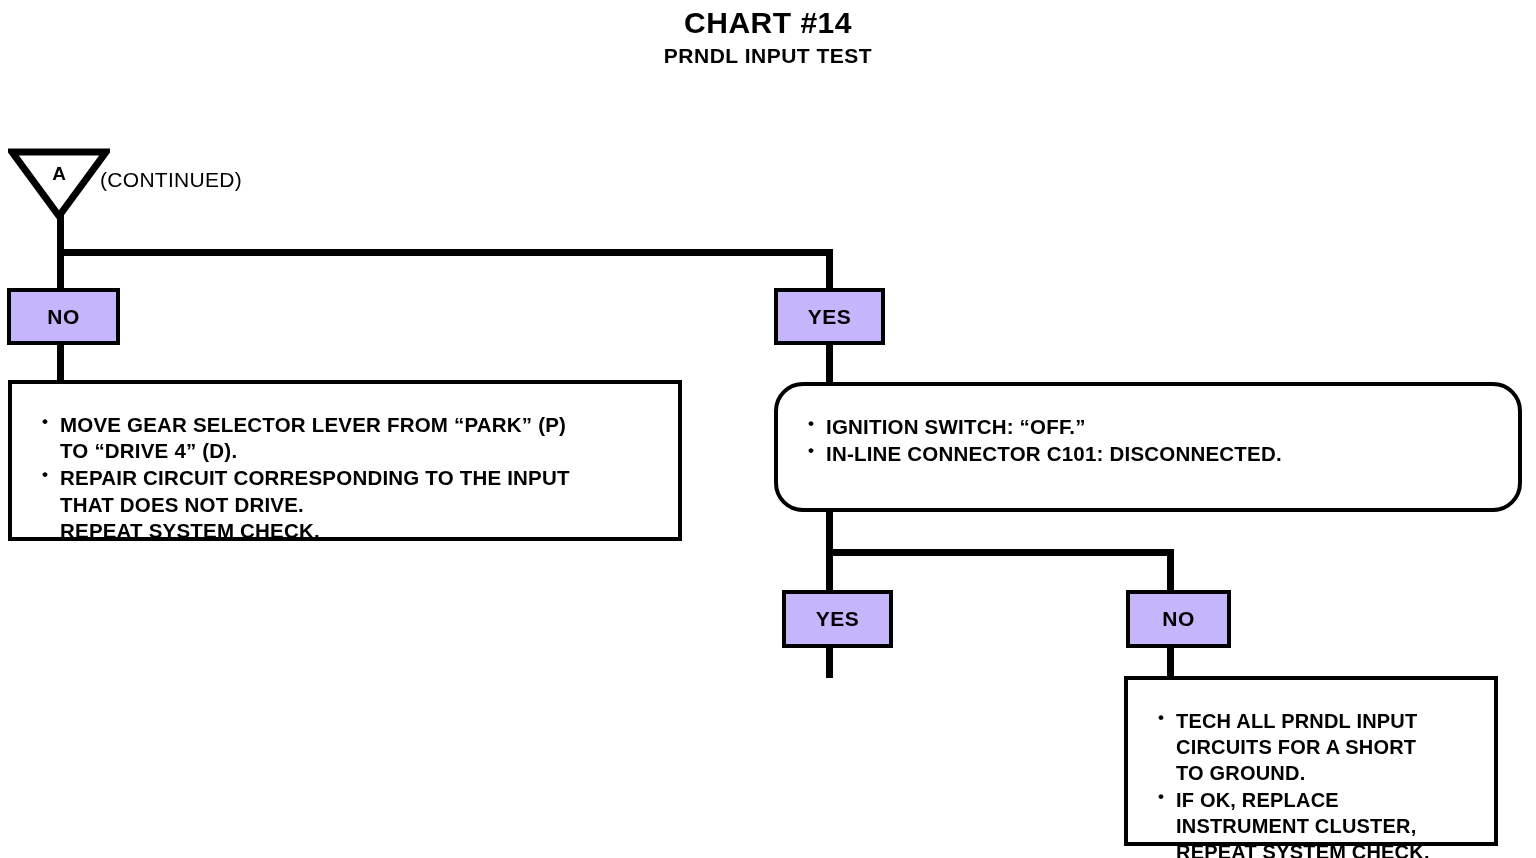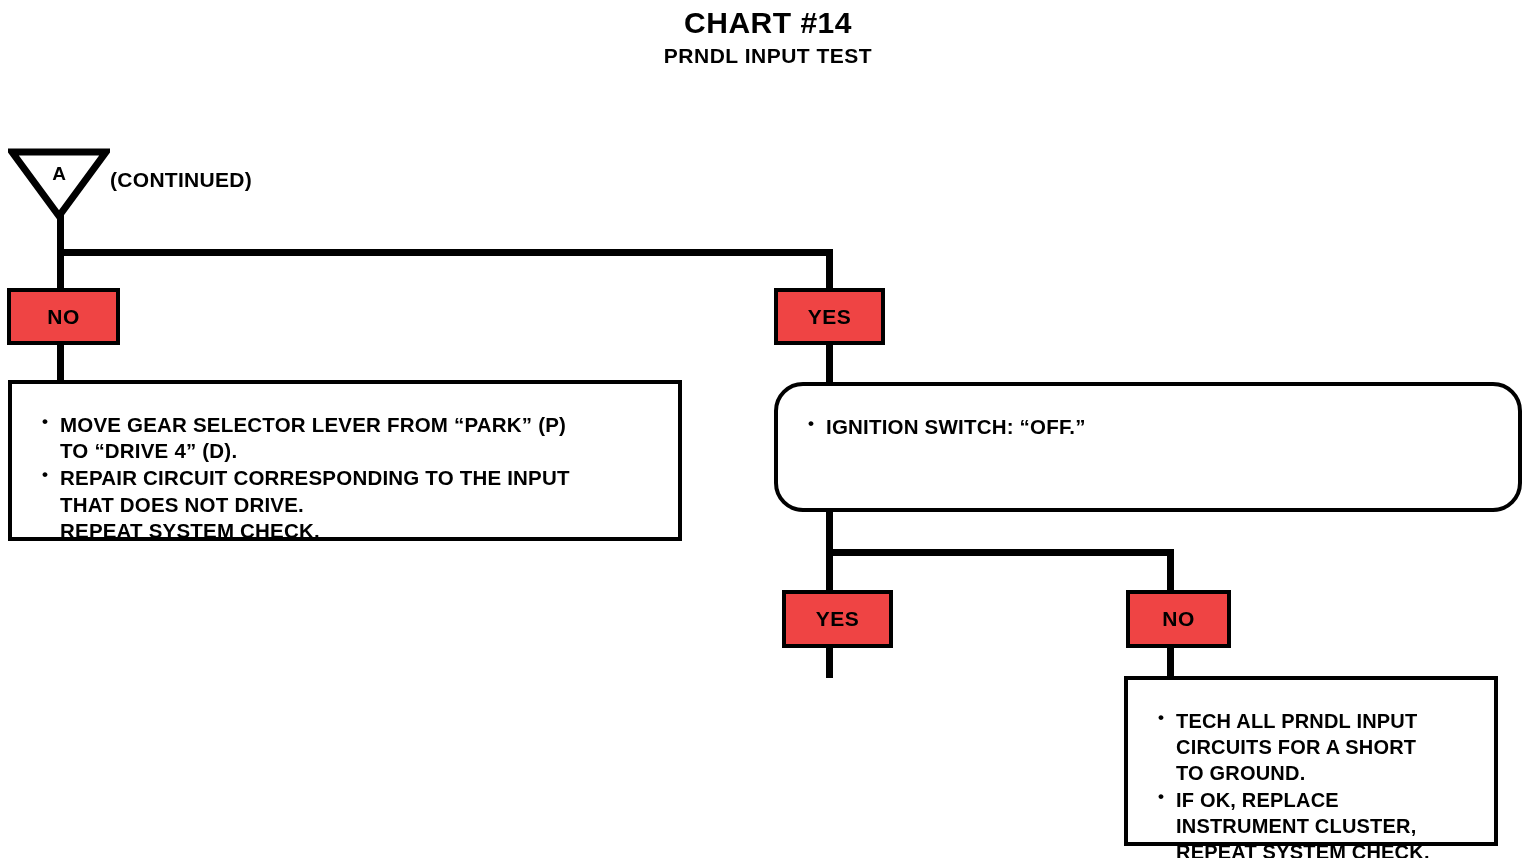--- a/index.html
+++ b/index.html
@@ -56,45 +56,45 @@
     left: 0;
     top: 16px;
     width: 102px;
     text-align: center;
     font-size: 19px;
     font-weight: bold;
     line-height: 1;
   }
   .continued-label {
     position: absolute;
-    left: 110px;
+    left: 100px;
     top: 168px;
     font-size: 21px;
-    font-weight: bold;
+    font-weight: normal;
     letter-spacing: 0.3px;
     white-space: nowrap;
   }
 
   
   .vline {
     position: absolute;
     background: #000000;
     width: 7px;
   }
   .hline {
     position: absolute;
     background: #000000;
     height: 7px;
   }
 
   
   .answer-box {
     position: absolute;
     border: 4px solid #000000;
-    background: #ef4444;
+    background: #c4b5fd;
     box-sizing: border-box;
     display: flex;
     align-items: center;
     justify-content: center;
     font-size: 21px;
     font-weight: bold;
     letter-spacing: 0.5px;
   }
 
   
@@ -170,20 +170,21 @@
 TO “DRIVE 4” (D).</li>
       <li>REPAIR CIRCUIT CORRESPONDING TO THE INPUT
 THAT DOES NOT DRIVE.
 REPEAT SYSTEM CHECK.</li>
     </ul>
   </div>
 
   <div class="instr-box" style="left:774px; top:382px; width:748px; height:130px;border-radius:29px;">
     <ul>
       <li>IGNITION SWITCH: “OFF.”</li>
+      <li>IN-LINE CONNECTOR C101: DISCONNECTED.</li>
     </ul>
   </div>
 
   <div class="vline" style="left:826px; top:510px; height:45px;"></div>
   <div class="hline" style="left:826px; top:549px; width:348px;"></div>
   <div class="vline" style="left:826px; top:549px; height:44px;"></div>
   <div class="vline" style="left:1167px; top:549px; height:44px;"></div>
 
   <div class="answer-box" style="left:782px; top:590px; width:111px; height:58px;">
     <span>YES</span>

